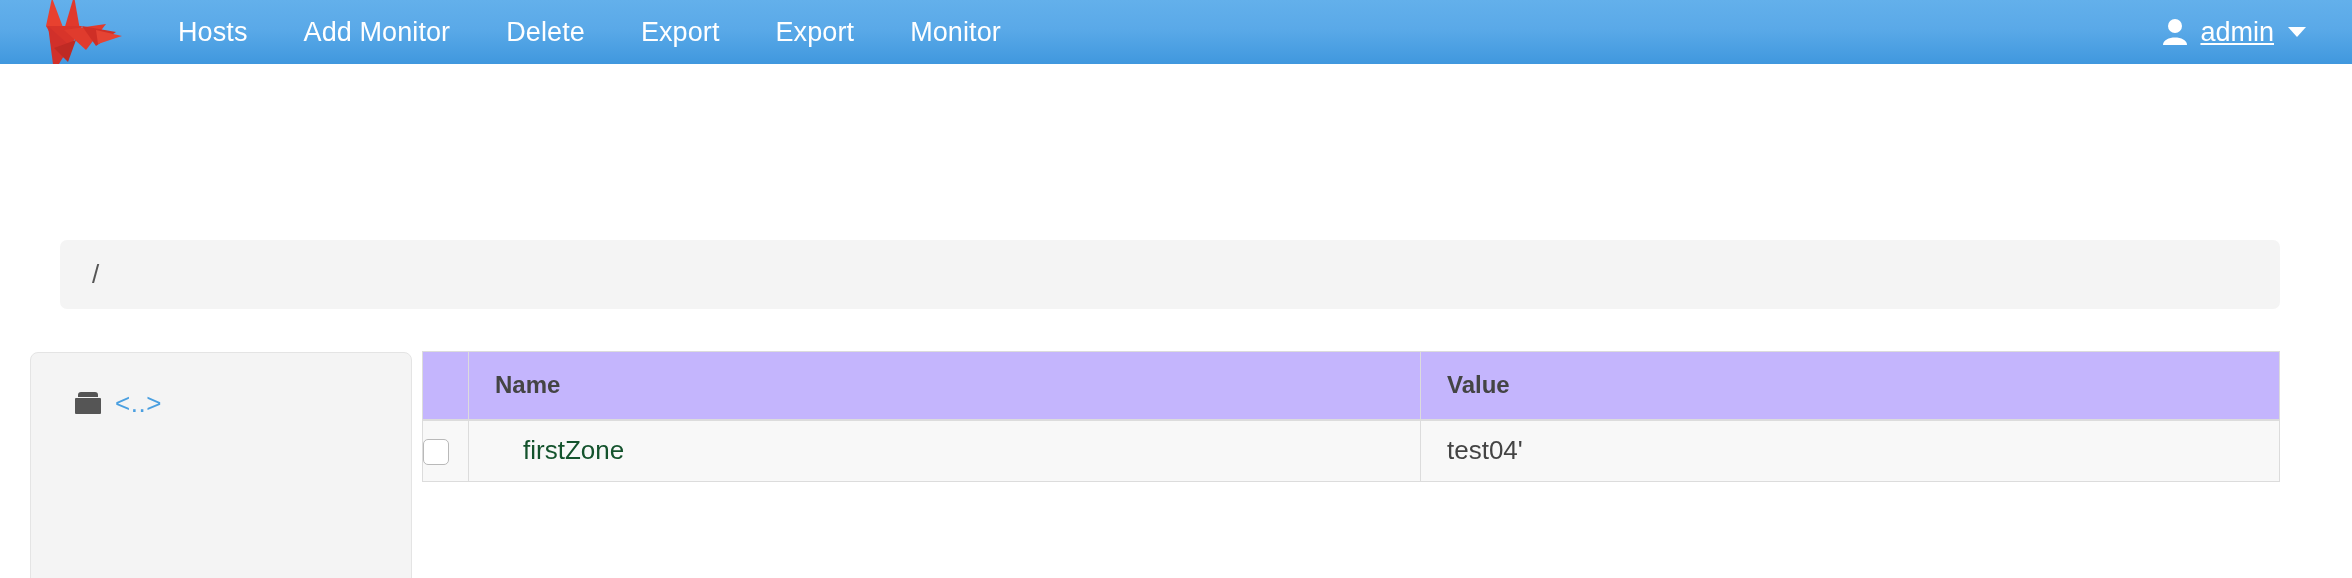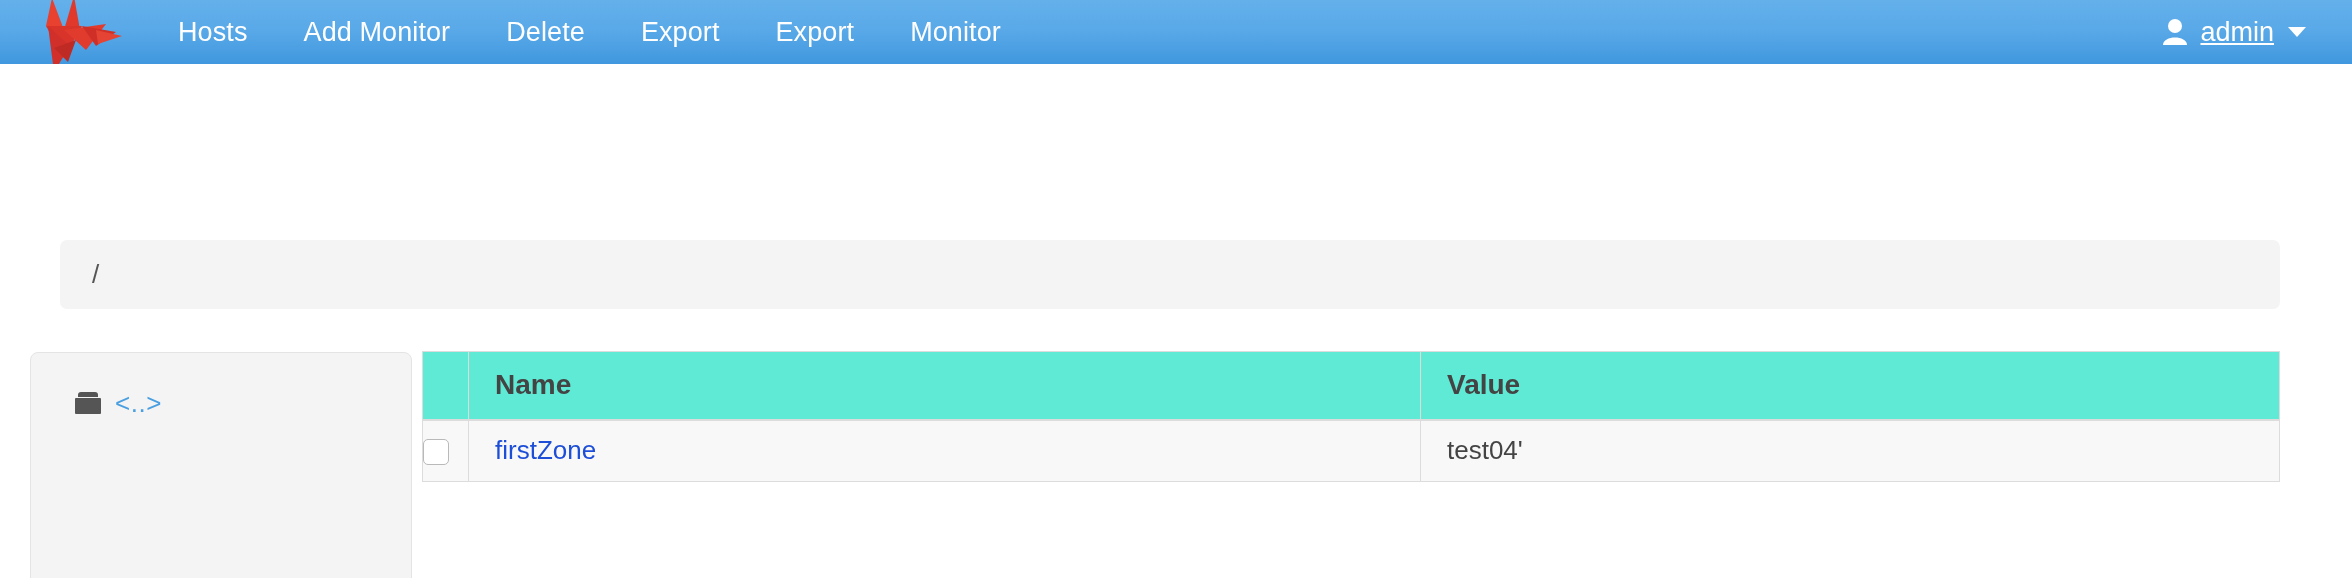--- a/index.html
+++ b/index.html
@@ -150,23 +150,23 @@
     border: 1px solid #dcdcdc;
     table-layout: fixed;
   }
   table.props th,
   table.props td {
     border: 1px solid #dcdcdc;
     text-align: left;
     vertical-align: middle;
   }
   table.props thead th {
-    background: #5eead4;
+    background: #c4b5fd;
     height: 68px;
-    font-size: 28px;
+    font-size: 24px;
     font-weight: bold;
     color: #444444;
     padding: 0 0 0 26px;
     border-bottom: 2px solid #dcdcdc;
   }
   table.props tbody td {
     background: #f8f8f8;
     height: 62px;
     font-size: 26px;
     color: #444444;
@@ -181,24 +181,25 @@
   .row-checkbox {
     width: 26px; height: 26px;
     border: 1px solid #b9b9b9;
     border-radius: 5px;
     background: #ffffff;
     display: inline-block;
     vertical-align: middle;
     cursor: pointer;
   }
   .cell-link {
-    color: #1d4ed8;
+    color: #14532d;
     font-size: 26px;
     text-decoration: none;
     cursor: pointer;
+    margin-left: 28px;
   }
 </style>
 </head>
 <body>
 
 <div class="navbar">
 
   <div class="brand">
     <svg width="108" height="78" viewBox="0 0 108 78">
       <polygon points="28,2 40,34 22,30" fill="#e8412f"></polygon>

